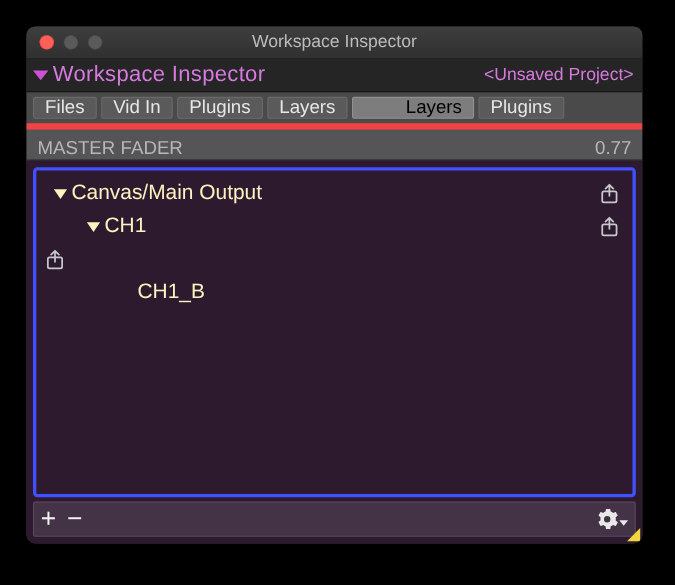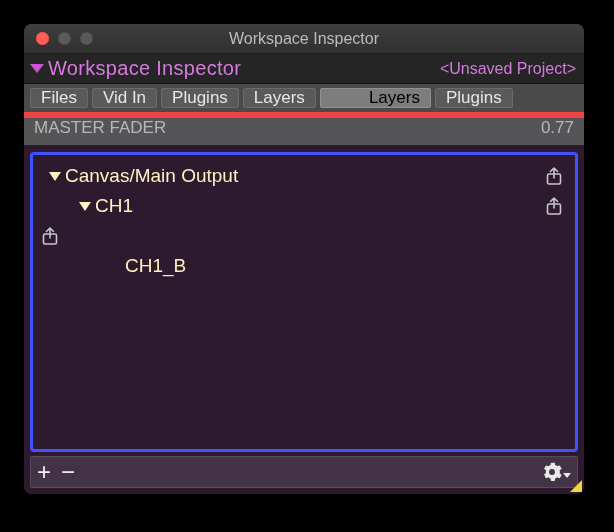--- a/index.html
+++ b/index.html
@@ -102,21 +102,21 @@
     color: #000000;
     border-color:#909090;
     padding-left:48px;
   }
 
   
   .fader-row {
     height: 28px;
     background: #555557;
     display: flex;
-    align-items: flex-start;
+    align-items: flex-end;
     justify-content: space-between;
     padding: 0 10px;
     color: #b7b7b9;
     font-size: 17px;
     border-bottom: 1px solid #222;
   }
 
   
   .main {
     flex: 1;

